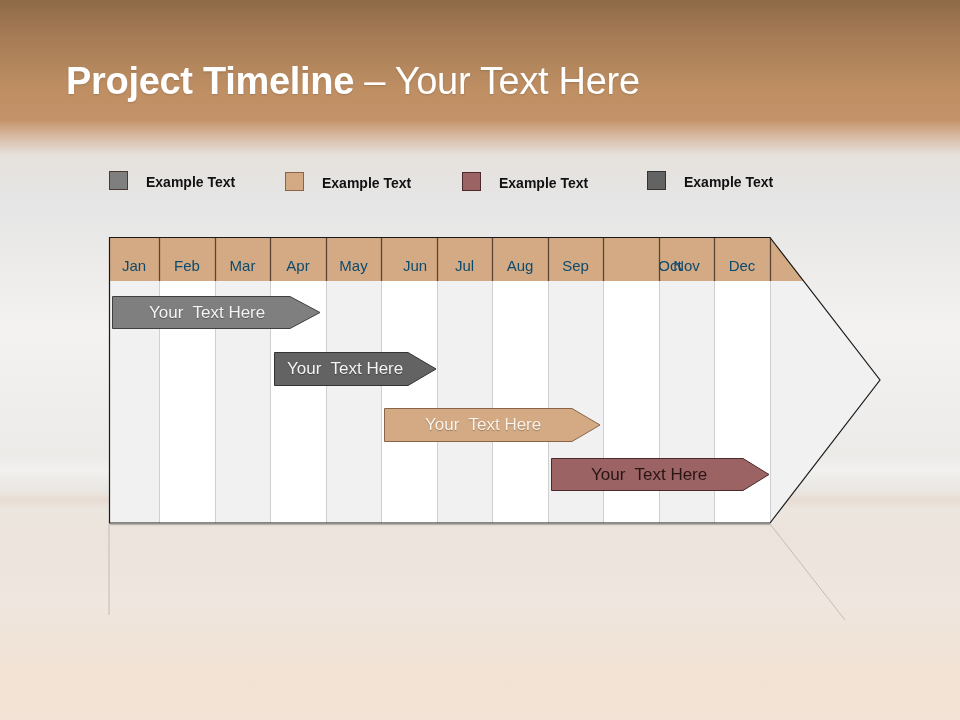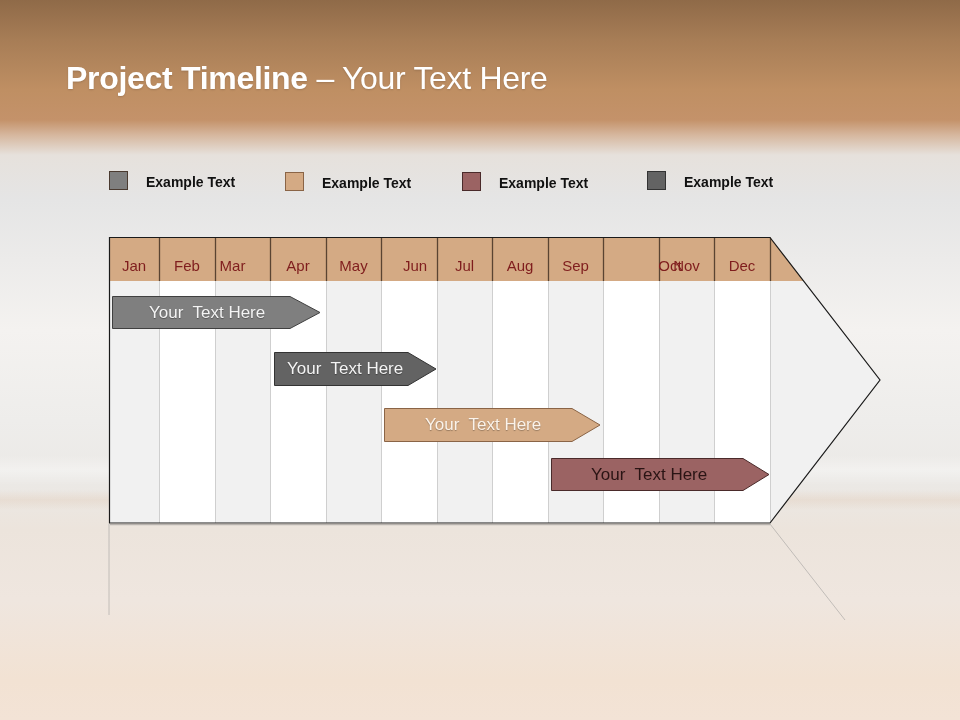--- a/index.html
+++ b/index.html
@@ -24,21 +24,21 @@
         #f2e2d3 680px,
         #f3e3d6 720px);
     }
     .bg-wave {
       position: absolute; left: 0; right: 0;
       pointer-events: none;
     }
     .title {
       position: absolute; left: 66px; top: 60px;
       font-family: "Liberation Sans", sans-serif;
-      font-size: 32px; color: #ffffff;
+      font-size: 38px; color: #ffffff;
       text-shadow: 0 1px 2px rgba(0,0,0,0.15);
       letter-spacing: -0.3px;
       white-space: nowrap;
     }
     .title .bold { font-weight: bold; }
     .title .light { font-weight: normal; }
 
     .legend-item { position: absolute; display: flex; align-items: flex-end; }
     .legend-swatch {
       width: 19px; height: 19px;
@@ -48,21 +48,21 @@
       margin-left: 18px;
       font-size: 14px; font-weight: bold; color: #111;
       white-space: nowrap;
     }
 
     .timeline-svg { position: absolute; left: 0; top: 0; }
 
     .month {
       position: absolute; top: 237px; height: 56px;
       display: flex; align-items: center; justify-content: center;
-      font-size: 15px; color: #7f1d1d;
+      font-size: 15px; color: #0c4a6e;
     }
 
     .bar {
       position: absolute;
       display: flex; align-items: center;
       font-size: 17px;
       white-space: pre;
     }
     .bar svg { position: absolute; left: 0; top: 0; }
     .bar span { position: relative; z-index: 1; }
@@ -154,21 +154,21 @@
       <line x1="770.5" y1="237" x2="770.5" y2="281"></line>
     </g>
   </g>
 
   <polygon points="109.5,237.5 770,237.5 880,380 770,523 109.5,523" fill="none" stroke="#1a1a1a" stroke-width="1.2"></polygon>
   <line x1="110" y1="524.5" x2="770" y2="524.5" stroke="#b8b3ae" stroke-width="1.5"></line>
 </svg>
 
 <div class="month" style="left:109px;width:50px;">Jan</div>
 <div class="month" style="left:159px;width:56px;">Feb</div>
-<div class="month" style="left:205px;width:55px;">Mar</div>
+<div class="month" style="left:215px;width:55px;">Mar</div>
 <div class="month" style="left:270px;width:56px;">Apr</div>
 <div class="month" style="left:326px;width:55px;">May</div>
 <div class="month" style="left:381px;width:56px;padding-left:12px;">Jun</div>
 <div class="month" style="left:437px;width:55px;">Jul</div>
 <div class="month" style="left:492px;width:56px;">Aug</div>
 <div class="month" style="left:548px;width:55px;">Sep</div>
 <div class="month" style="left:603px;width:56px;margin-left:39px;">Oct</div>
 <div class="month" style="left:659px;width:55px;">Nov</div>
 <div class="month" style="left:714px;width:56px;">Dec</div>
 

